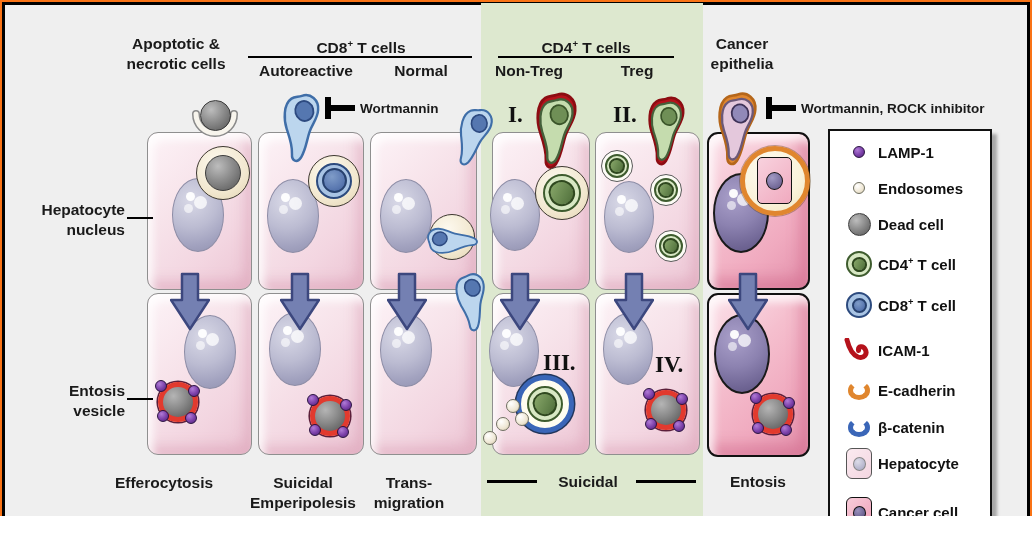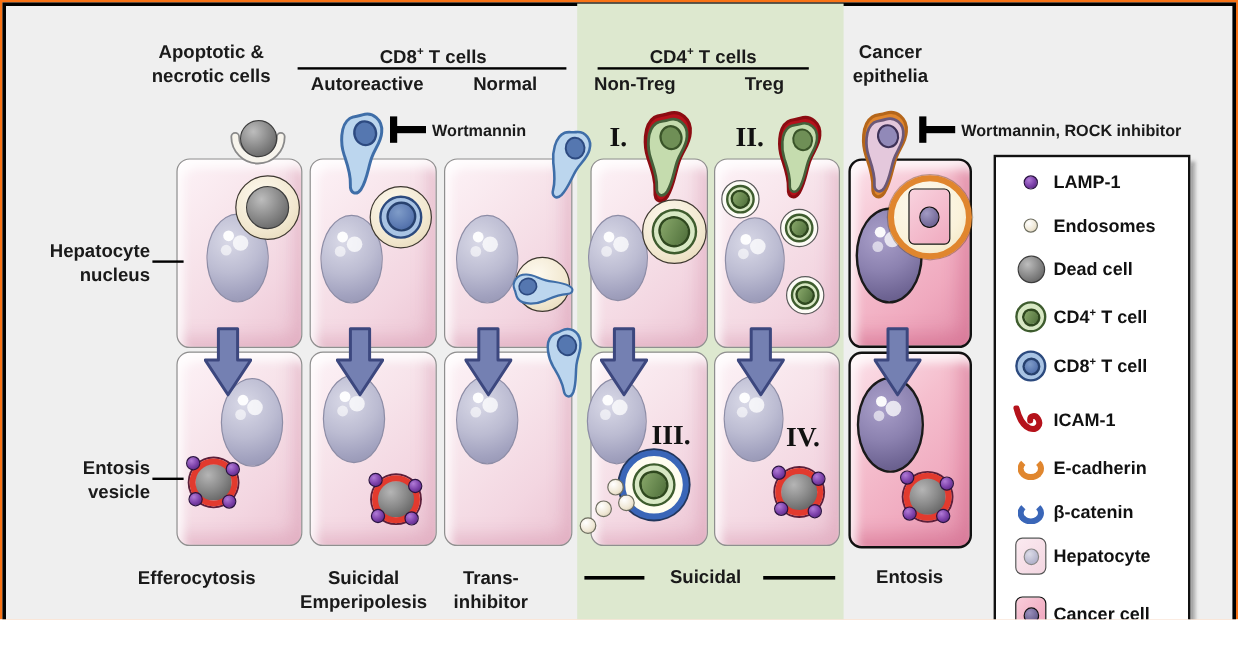--- a/index.html
+++ b/index.html
@@ -316,21 +316,21 @@
   </div>
   <div class="pointer-line" style="left:127px; top:398px; width:26px;"></div>
 
   <div class="lbl h15" style="left:102px; top:473px; width:124px;">Efferocytosis</div>
   <div class="lbl h15" style="left:242px; top:473px; width:122px;">
     <div>Suicidal</div>
     <div>Emperipolesis</div>
   </div>
   <div class="lbl h15" style="left:357px; top:473px; width:104px;">
     <div>Trans-</div>
-    <div>inhibitor</div>
+    <div>migration</div>
   </div>
   <div class="dashline" style="left:487px; top:480px; width:50px;"></div>
   <div class="lbl h15" style="left:542px; top:472px; width:92px;">Suicidal</div>
   <div class="dashline" style="left:636px; top:480px; width:60px;"></div>
   <div class="lbl h15" style="left:716px; top:472px; width:84px;">Entosis</div>
 
   <div class="legend">
     <div class="lrow" style="top:6px;">
       <div class="licon">
           <div class="sphere lampdot" style="position:static; width:12px; height:12px;"></div>

